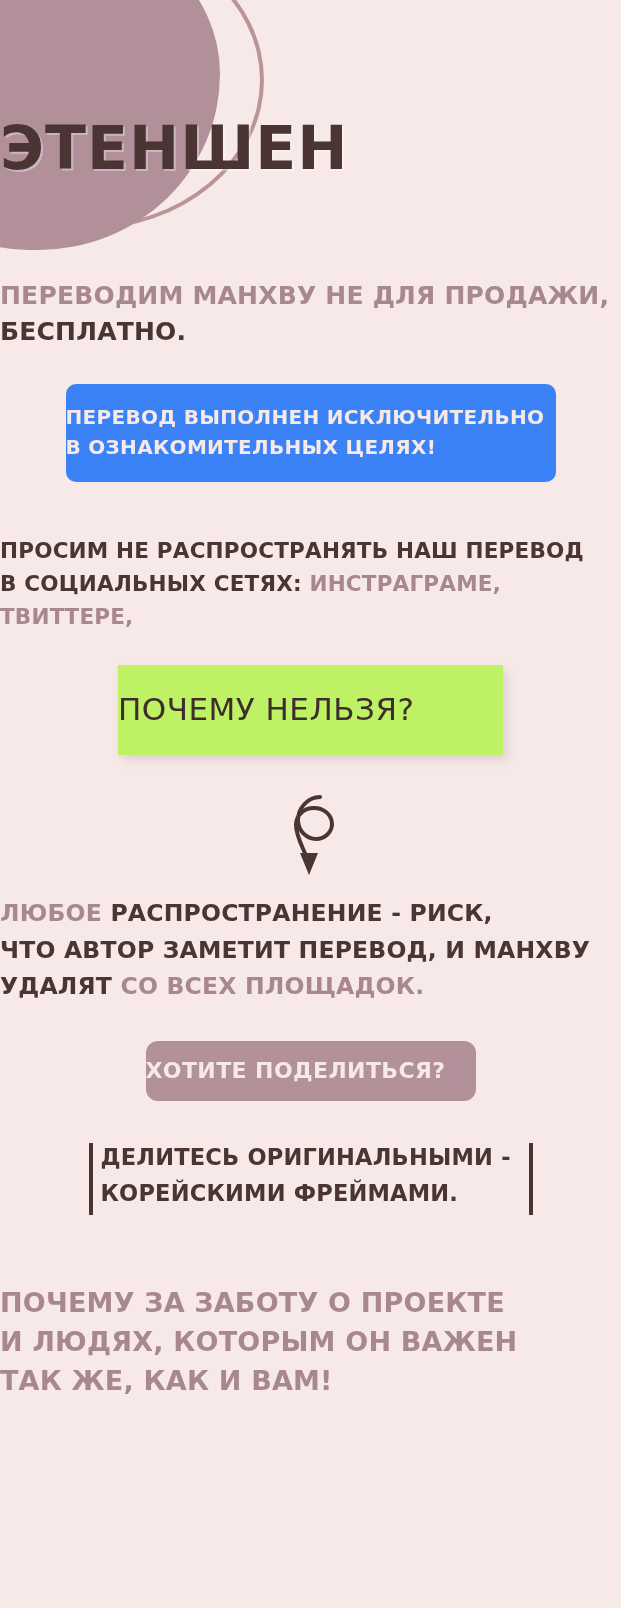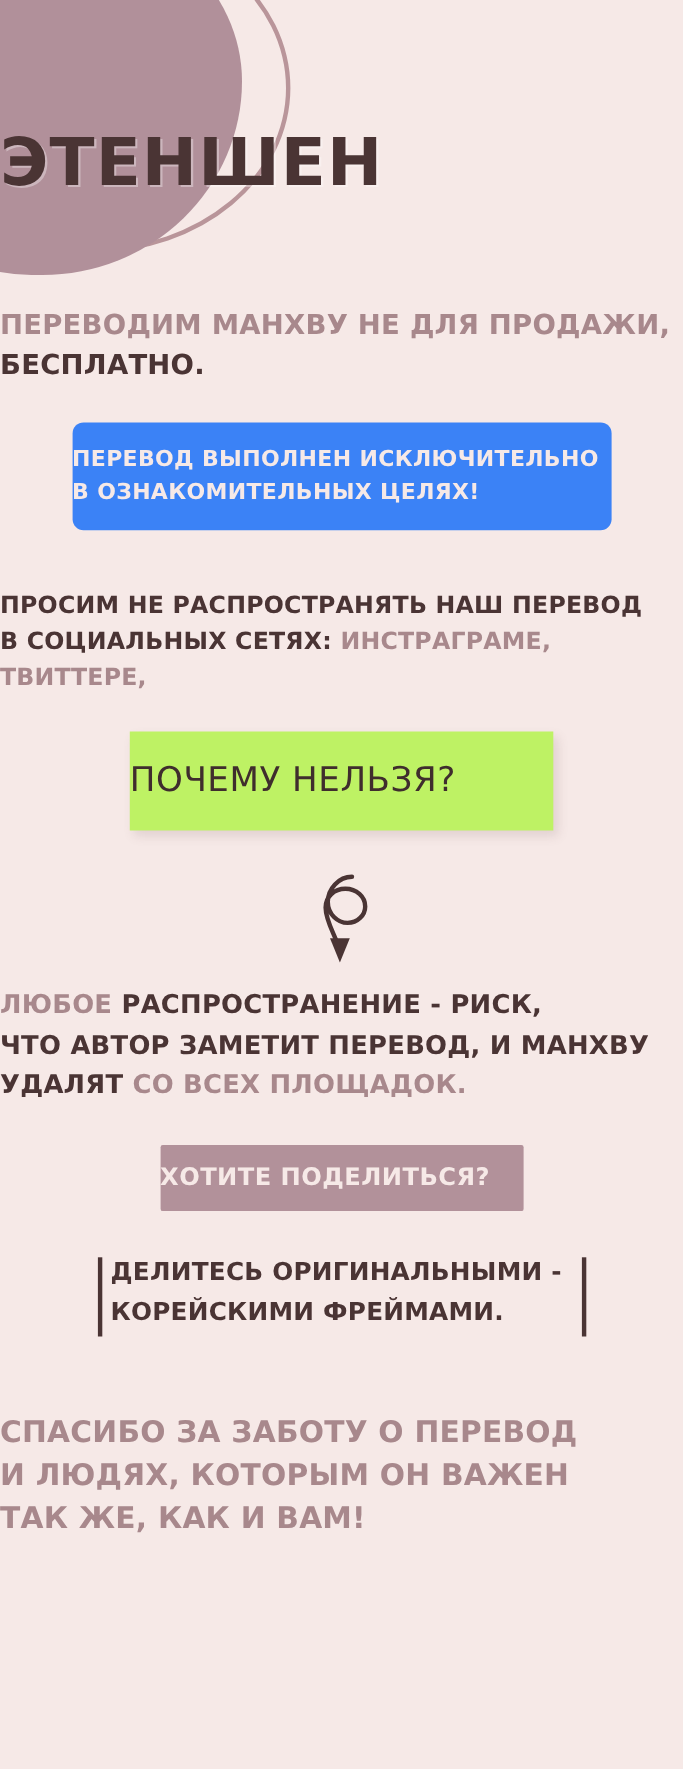--- a/index.html
+++ b/index.html
@@ -128,21 +128,21 @@
     color: #4a3434;
     letter-spacing: 0.2px;
   }
   .risk .muted {
     color: #a8888c;
   }
   .share-banner {
     margin: 36px auto 0 auto;
     width: 330px;
     background: #b2919a;
-    border-radius: 2px;
+    border-radius: 12px;
     padding: 17px 0 18px 0;
     color: #f6e9e7;
     font-family: "DejaVu Sans", sans-serif;
     font-weight: bold;
     font-size: 22px;
     letter-spacing: 0.4px;
     box-sizing: border-box;
   }
   .quoted {
     margin: 38px auto 0 auto;
@@ -224,19 +224,19 @@
     <div class="share-banner">
       <span>ХОТИТЕ ПОДЕЛИТЬСЯ?</span>
     </div>
 
     <div class="quoted">
       <span>ДЕЛИТЕСЬ ОРИГИНАЛЬНЫМИ -</span><br>
       <span>КОРЕЙСКИМИ ФРЕЙМАМИ.</span>
     </div>
 
     <p class="thanks">
-      <span>СПАСИБО ЗА ЗАБОТУ О ПЕРЕВОД</span><br>
+      <span>ПОЧЕМУ ЗА ЗАБОТУ О ПРОЕКТЕ</span><br>
       <span>И ЛЮДЯХ, КОТОРЫМ ОН ВАЖЕН</span><br>
       <span>ТАК ЖЕ, КАК И ВАМ!</span>
     </p>
 
   </div>
 </div>
 
 </body></html>

